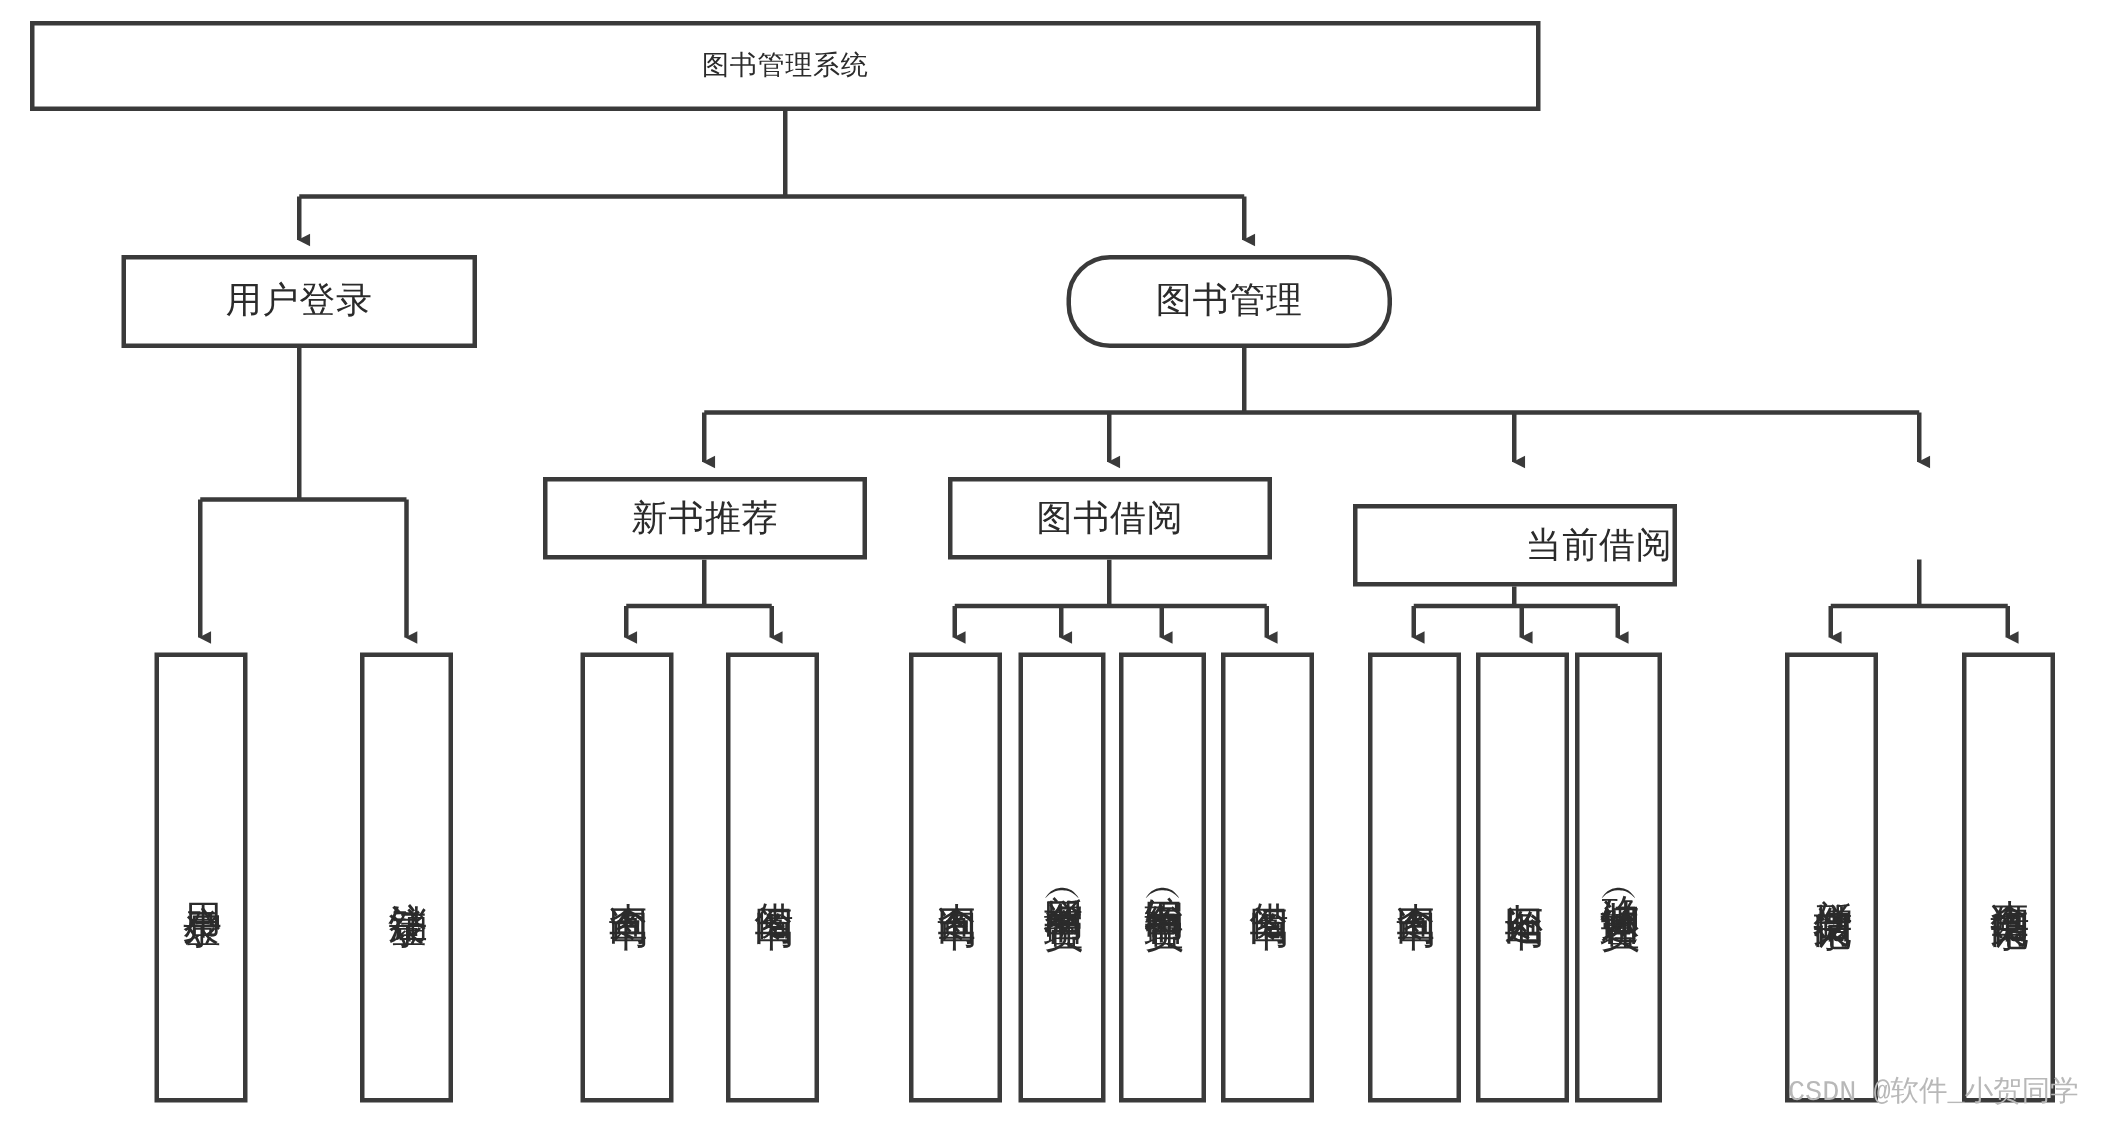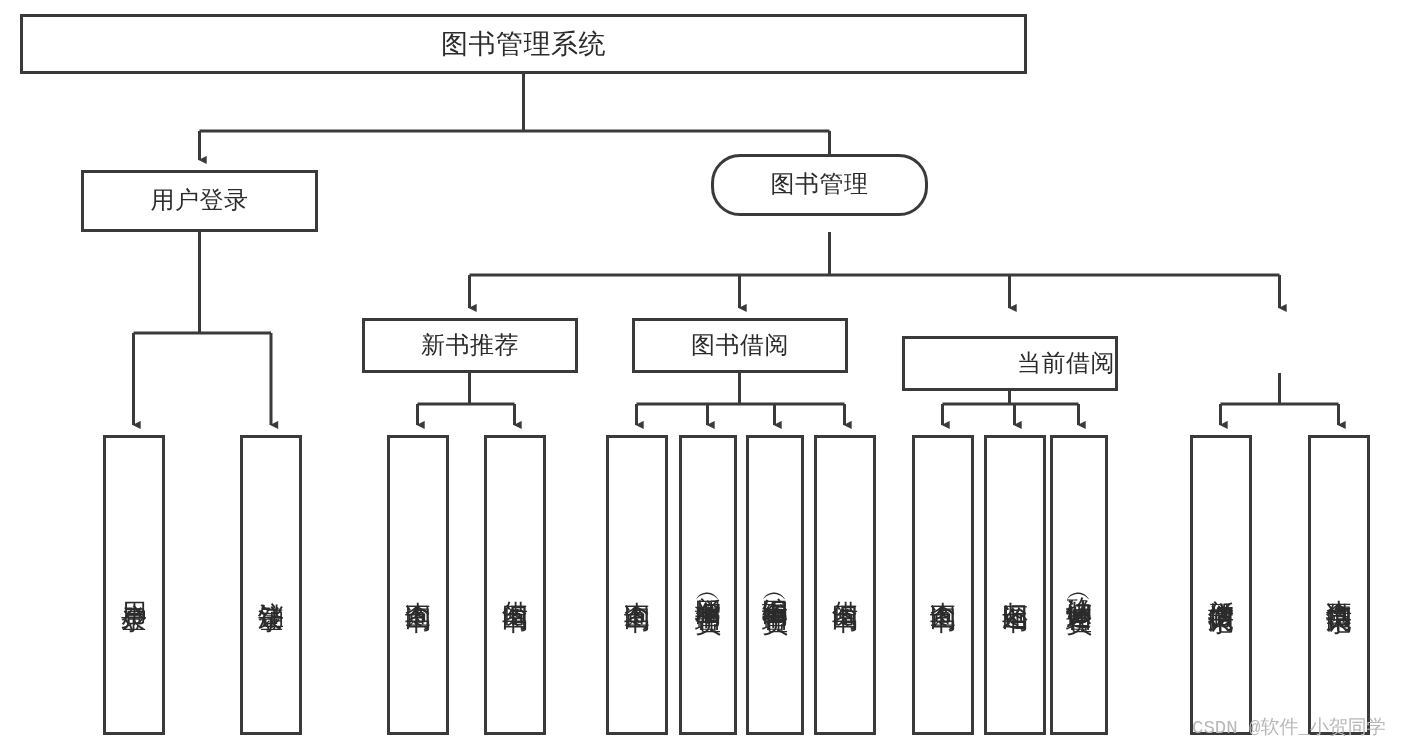--- a/index.html
+++ b/index.html
@@ -40,21 +40,21 @@
     display: block;
     text-align: center;
     line-height: 1.08;
     letter-spacing: 0.5px;
   }
   .node.horiz .label {
     writing-mode: horizontal-tb;
     font-size: 24px;
   }
   .node.root .label {
-    font-size: 27px;
+    font-size: 18px;
   }
   .node.vert {
     align-items: center;
     justify-content: center;
   }
   .node.vert .label {
     writing-mode: vertical-rl;
     text-orientation: upright;
     font-size: 26px;
     line-height: 1.12;
@@ -128,21 +128,21 @@
     </g>
   </svg>
 
   <div class="node horiz root" style="left: 20px; top: 14px; width: 1007px; height: 60px;">
     <span class="label">图书管理系统</span>
   </div>
 
   <div class="node horiz" style="left: 81px; top: 170px; width: 237px; height: 62px;">
     <span class="label">用户登录</span>
   </div>
-  <div class="node horiz" style="left: 711px; top: 154px; width: 217px; height: 62px; border-radius: 29px;">
+  <div class="node horiz" style="left: 711px; top: 170px; width: 217px; height: 62px; border-radius: 29px;">
     <span class="label">图书管理</span>
   </div>
 
   <div class="node horiz" style="left: 632px; top: 318px; width: 216px; height: 55px;">
     <span class="label">图书借阅</span>
   </div>
   <div class="node horiz" style="left: 362px; top: 318px; width: 216px; height: 55px;">
     <span class="label">新书推荐</span>
   </div>
   <div class="node horiz" style="left: 902px; top: 336px; width: 216px; height: 55px; justify-content: flex-end;">

